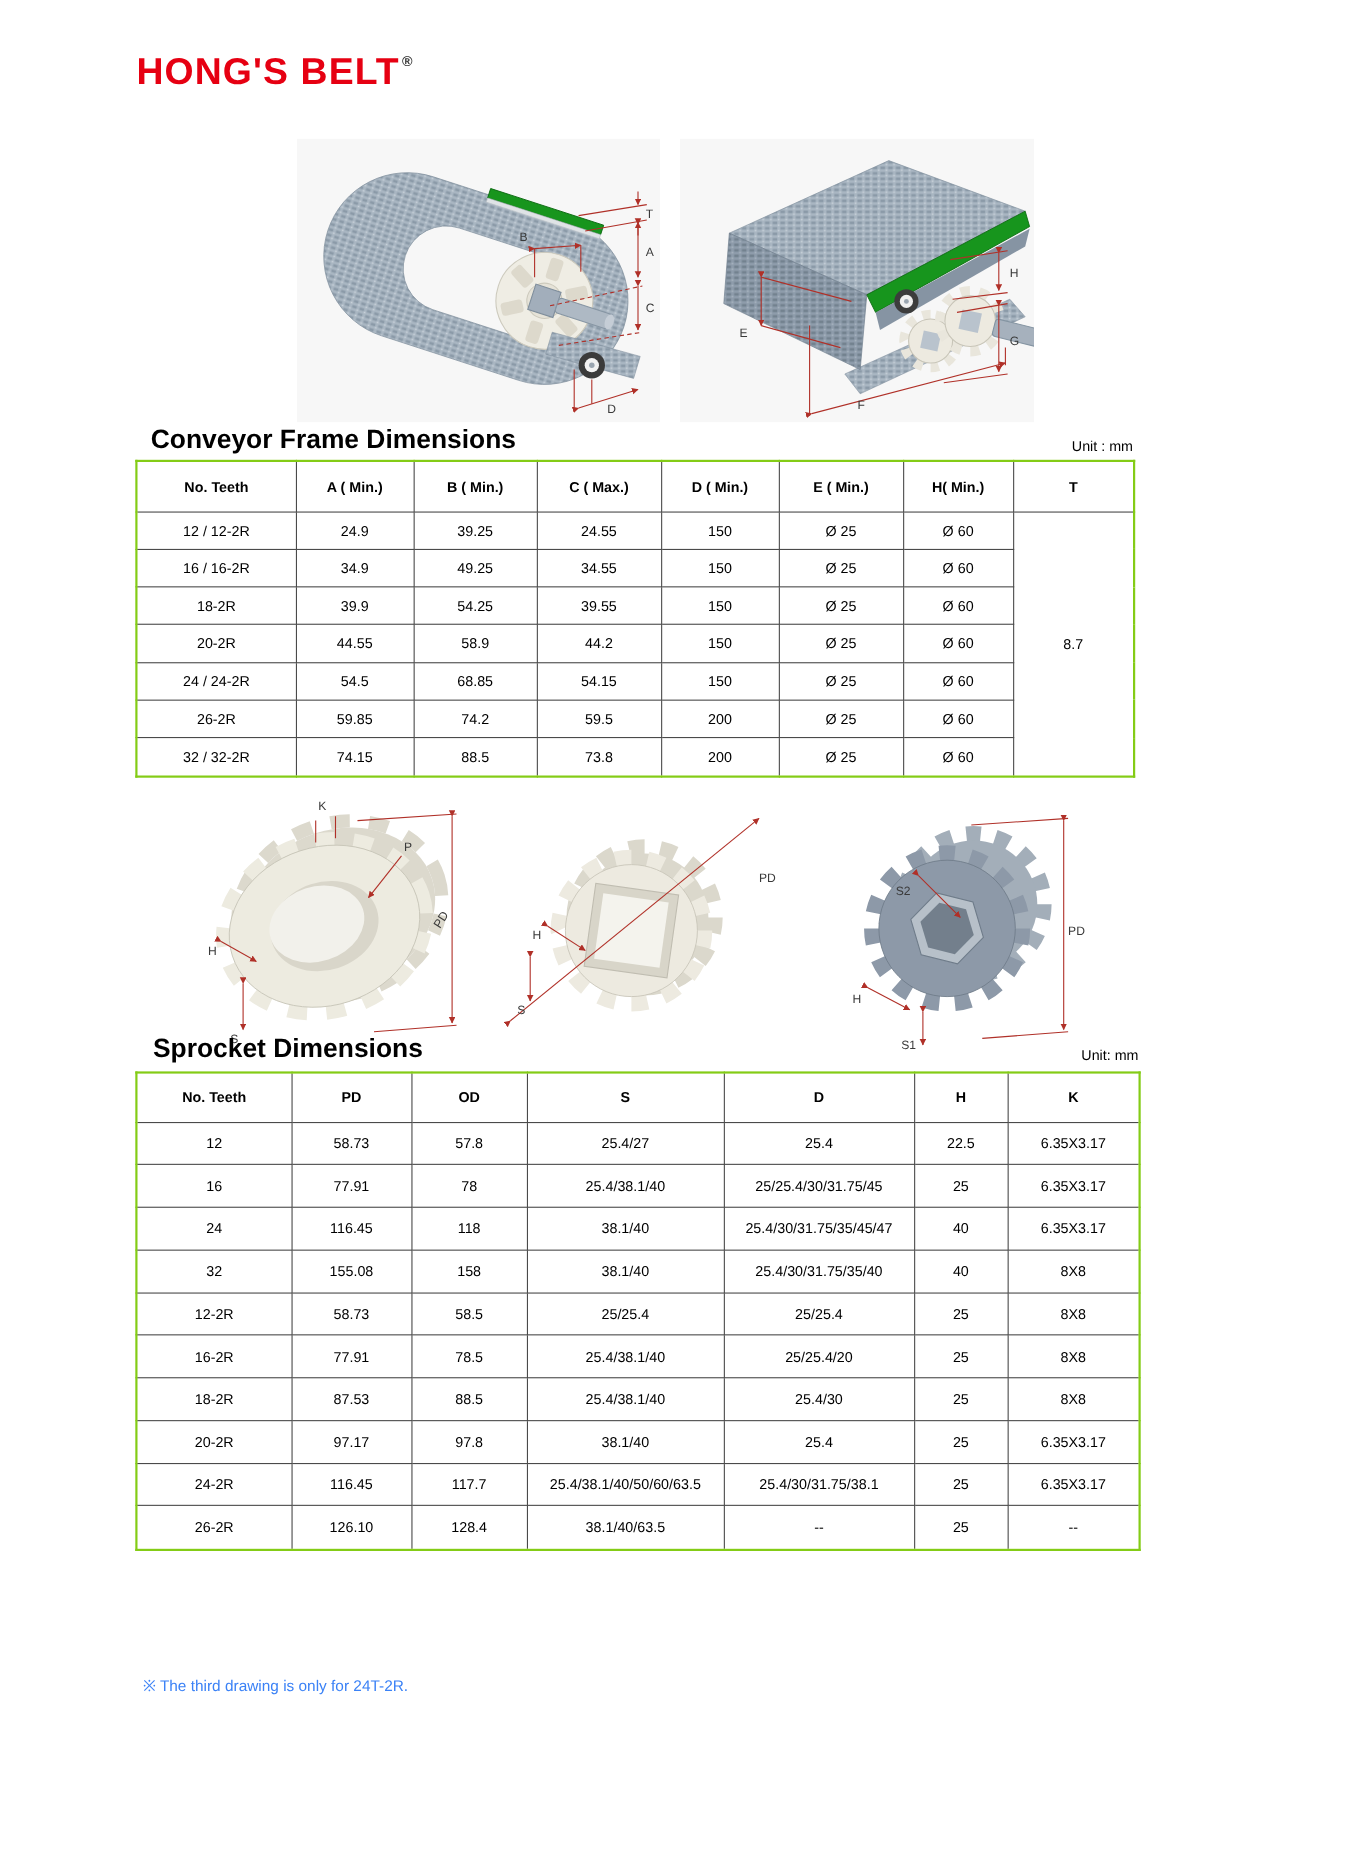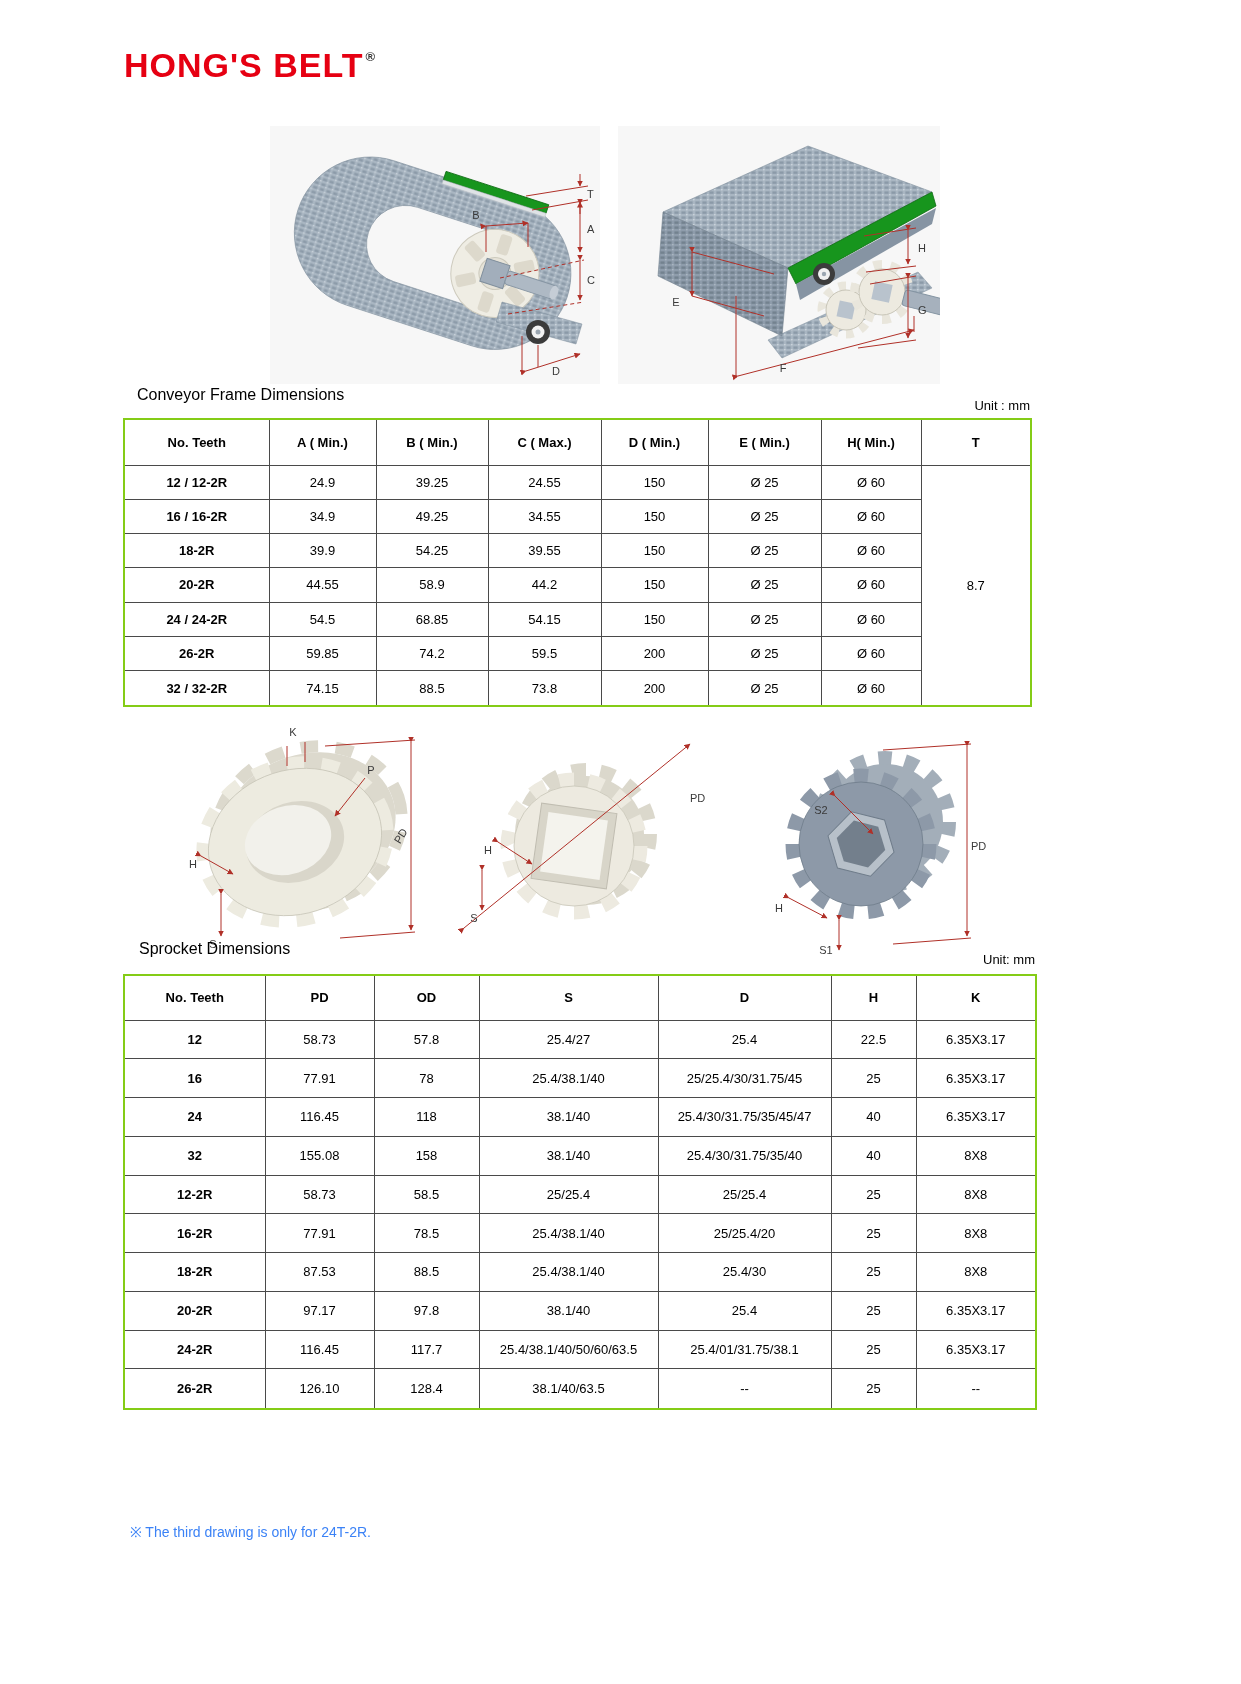--- a/index.html
+++ b/index.html
@@ -1,27 +1,27 @@
 <!DOCTYPE html>
 <html><head>
 <meta charset="utf-8">
 <style>
   html,body{margin:0;padding:0;background:#ffffff;}
   .page{position:relative;width:1048px;height:1684px;background:#fff;
         font-family:"Liberation Sans",sans-serif;color:#000;overflow:hidden;}
   .abs{position:absolute;}
   .logo{left:124px;top:46px;font-size:34px;font-weight:bold;color:#e60012;letter-spacing:1px;}
   .logo .reg{font-size:13px;color:#333;vertical-align:16px;margin-left:2px;font-weight:bold;}
-  .sec-title{font-size:16px;font-weight:normal;color:#000;}
+  .sec-title{font-size:24px;font-weight:bold;color:#000;}
   .unit{font-size:13px;font-weight:normal;text-align:right;width:200px;}
   table.dim{border-collapse:collapse;table-layout:fixed;background:#fff;border:2px solid #84cc16;}
   table.dim th,table.dim td{border:1px solid #4a4a4a;text-align:center;vertical-align:middle;
         font-size:13px;padding:0 3px;overflow:hidden;white-space:nowrap;}
   table.dim th{font-weight:bold;}
-  table.dim td.rowhead{font-weight:bold;}
+  table.dim td.rowhead{font-weight:normal;}
   .foot{font-size:14px;color:#3b82f6;}
   svg text{font-family:"Liberation Sans",sans-serif;}
   .dimlabel{fill:#3a3a3a;font-size:11px;}
   .redline{stroke:#b03028;stroke-width:1;fill:none;}
   .redline-d{stroke:#b03028;stroke-width:1;fill:none;stroke-dasharray:4 3;}
 </style>
 </head>
 <body>
 
 <div class="page">
@@ -422,21 +422,21 @@
         <td>38.1/40</td>
         <td>25.4</td>
         <td>25</td>
         <td>6.35X3.17</td>
       </tr>
       <tr>
         <td class="rowhead">24-2R</td>
         <td>116.45</td>
         <td>117.7</td>
         <td>25.4/38.1/40/50/60/63.5</td>
-        <td>25.4/01/31.75/38.1</td>
+        <td>25.4/30/31.75/38.1</td>
         <td>25</td>
         <td>6.35X3.17</td>
       </tr>
       <tr>
         <td class="rowhead">26-2R</td>
         <td>126.10</td>
         <td>128.4</td>
         <td>38.1/40/63.5</td>
         <td>--</td>
         <td>25</td>

